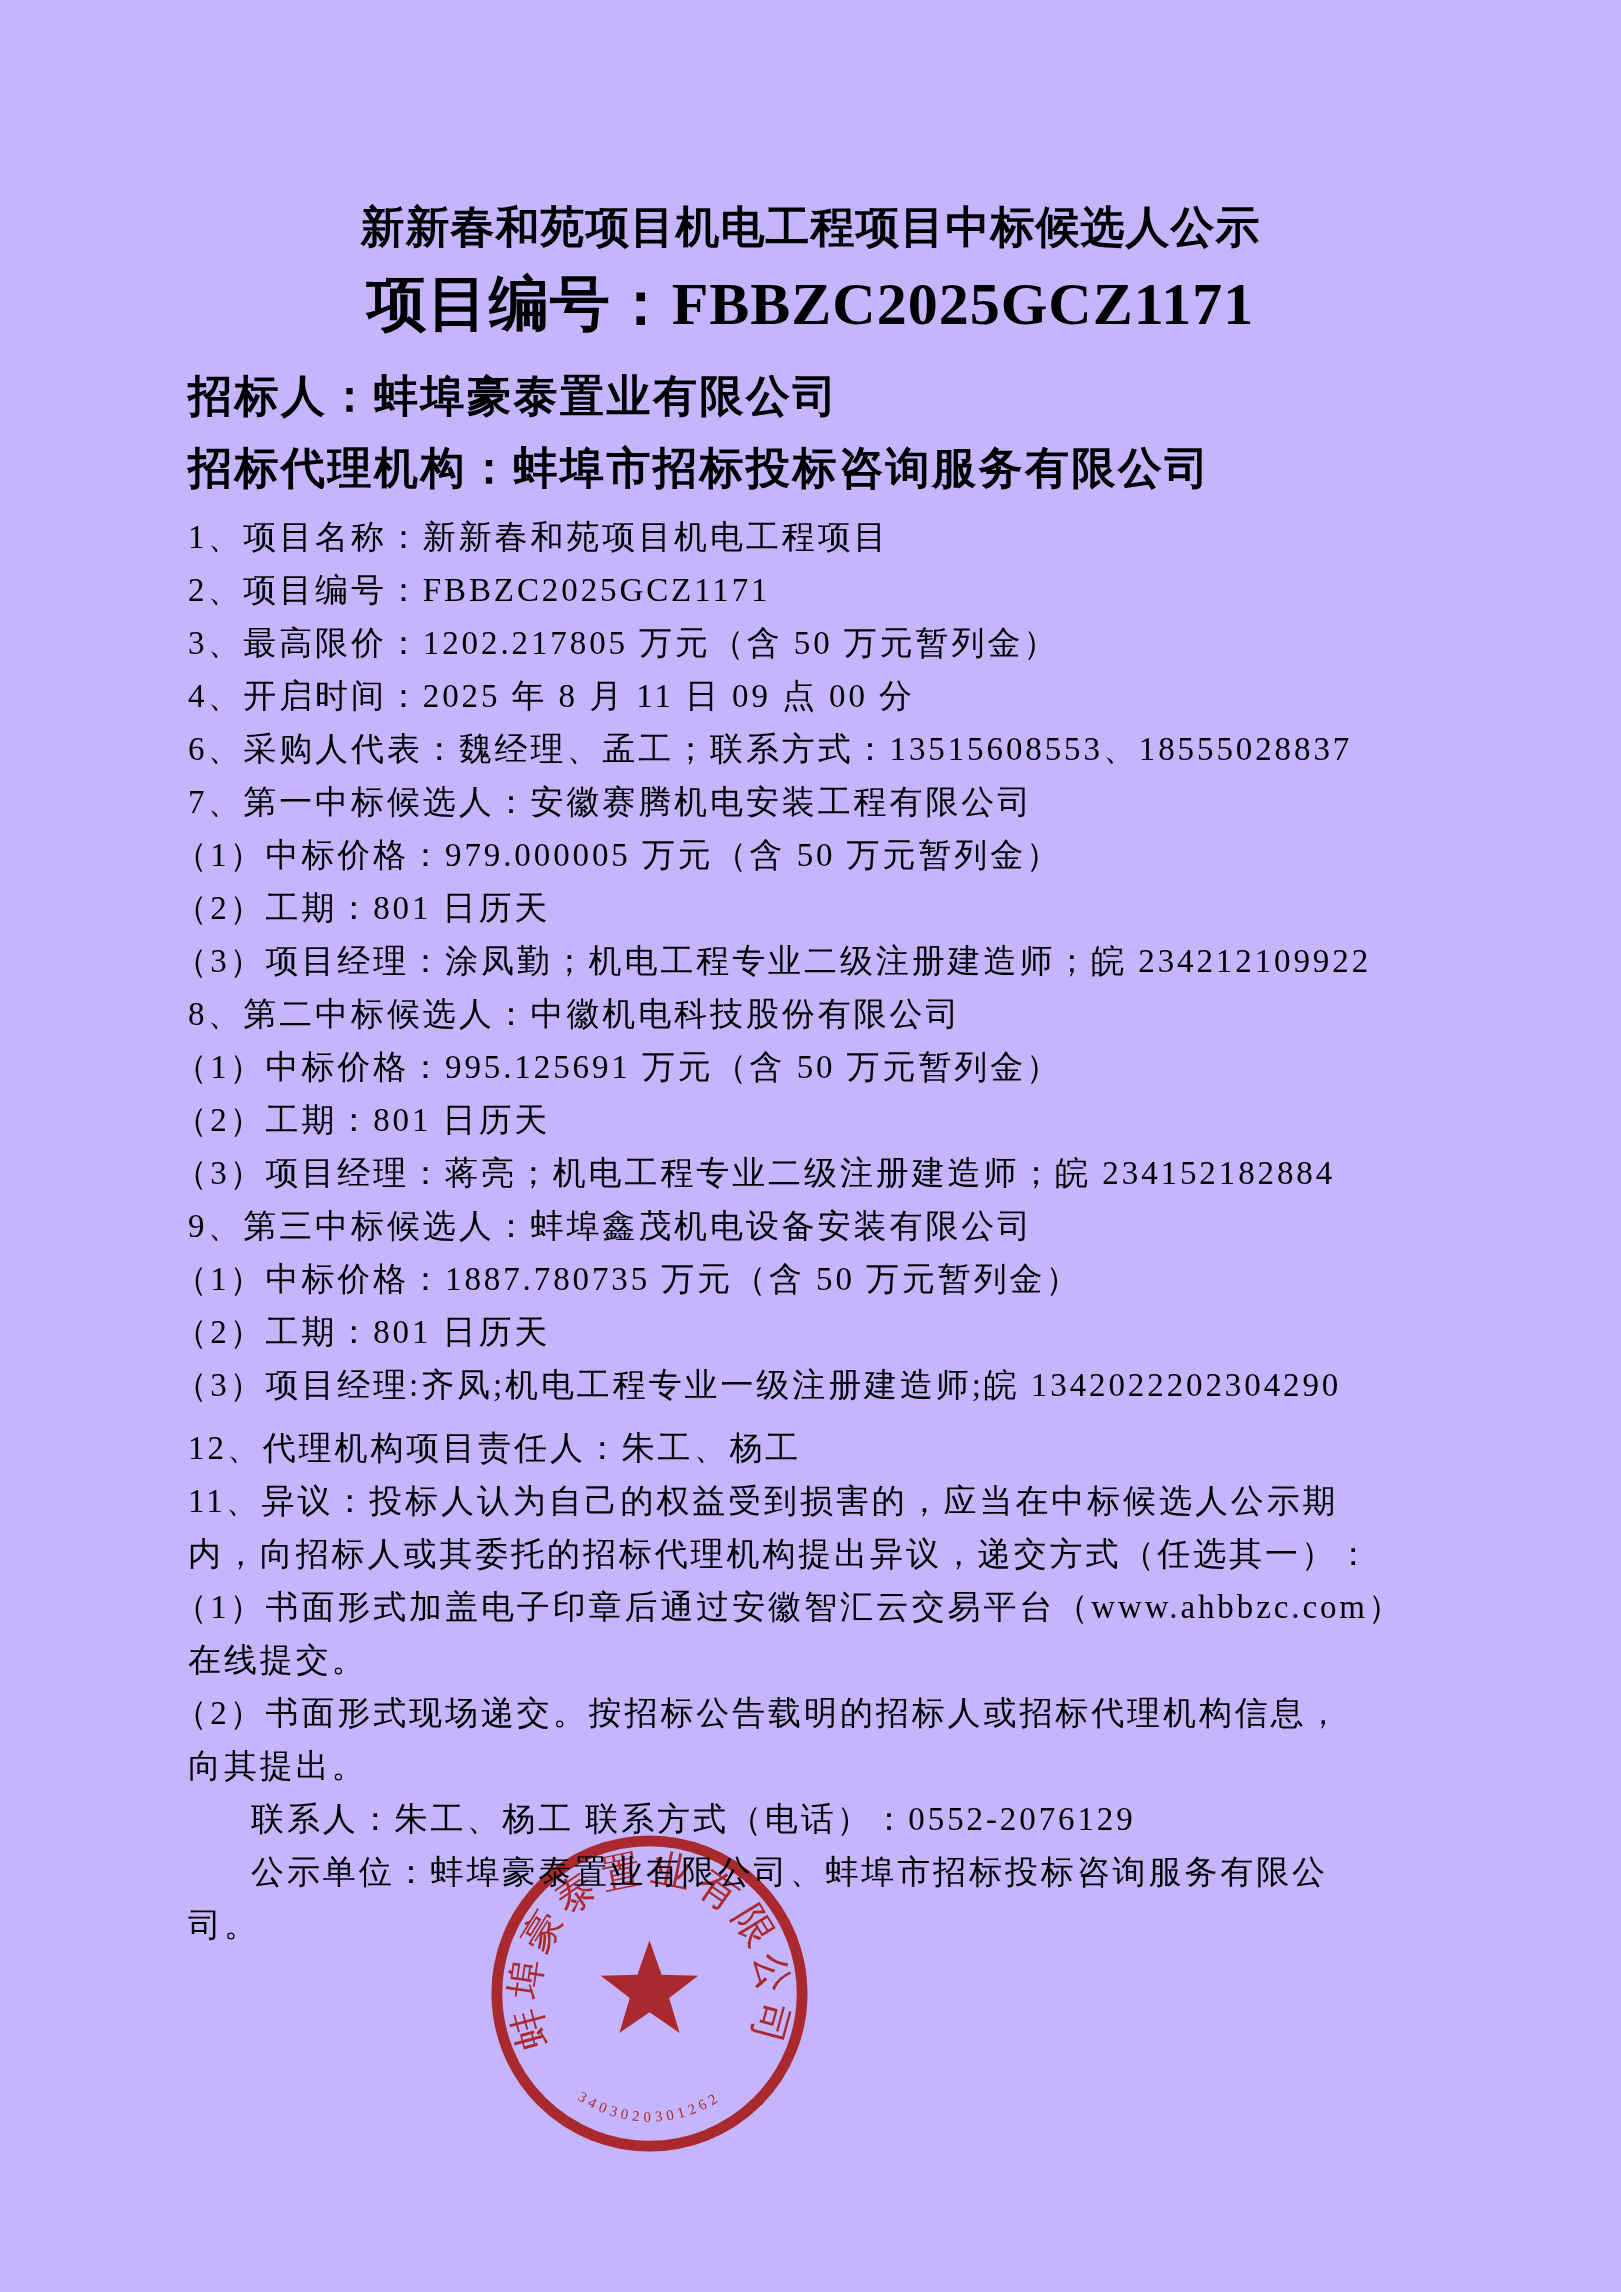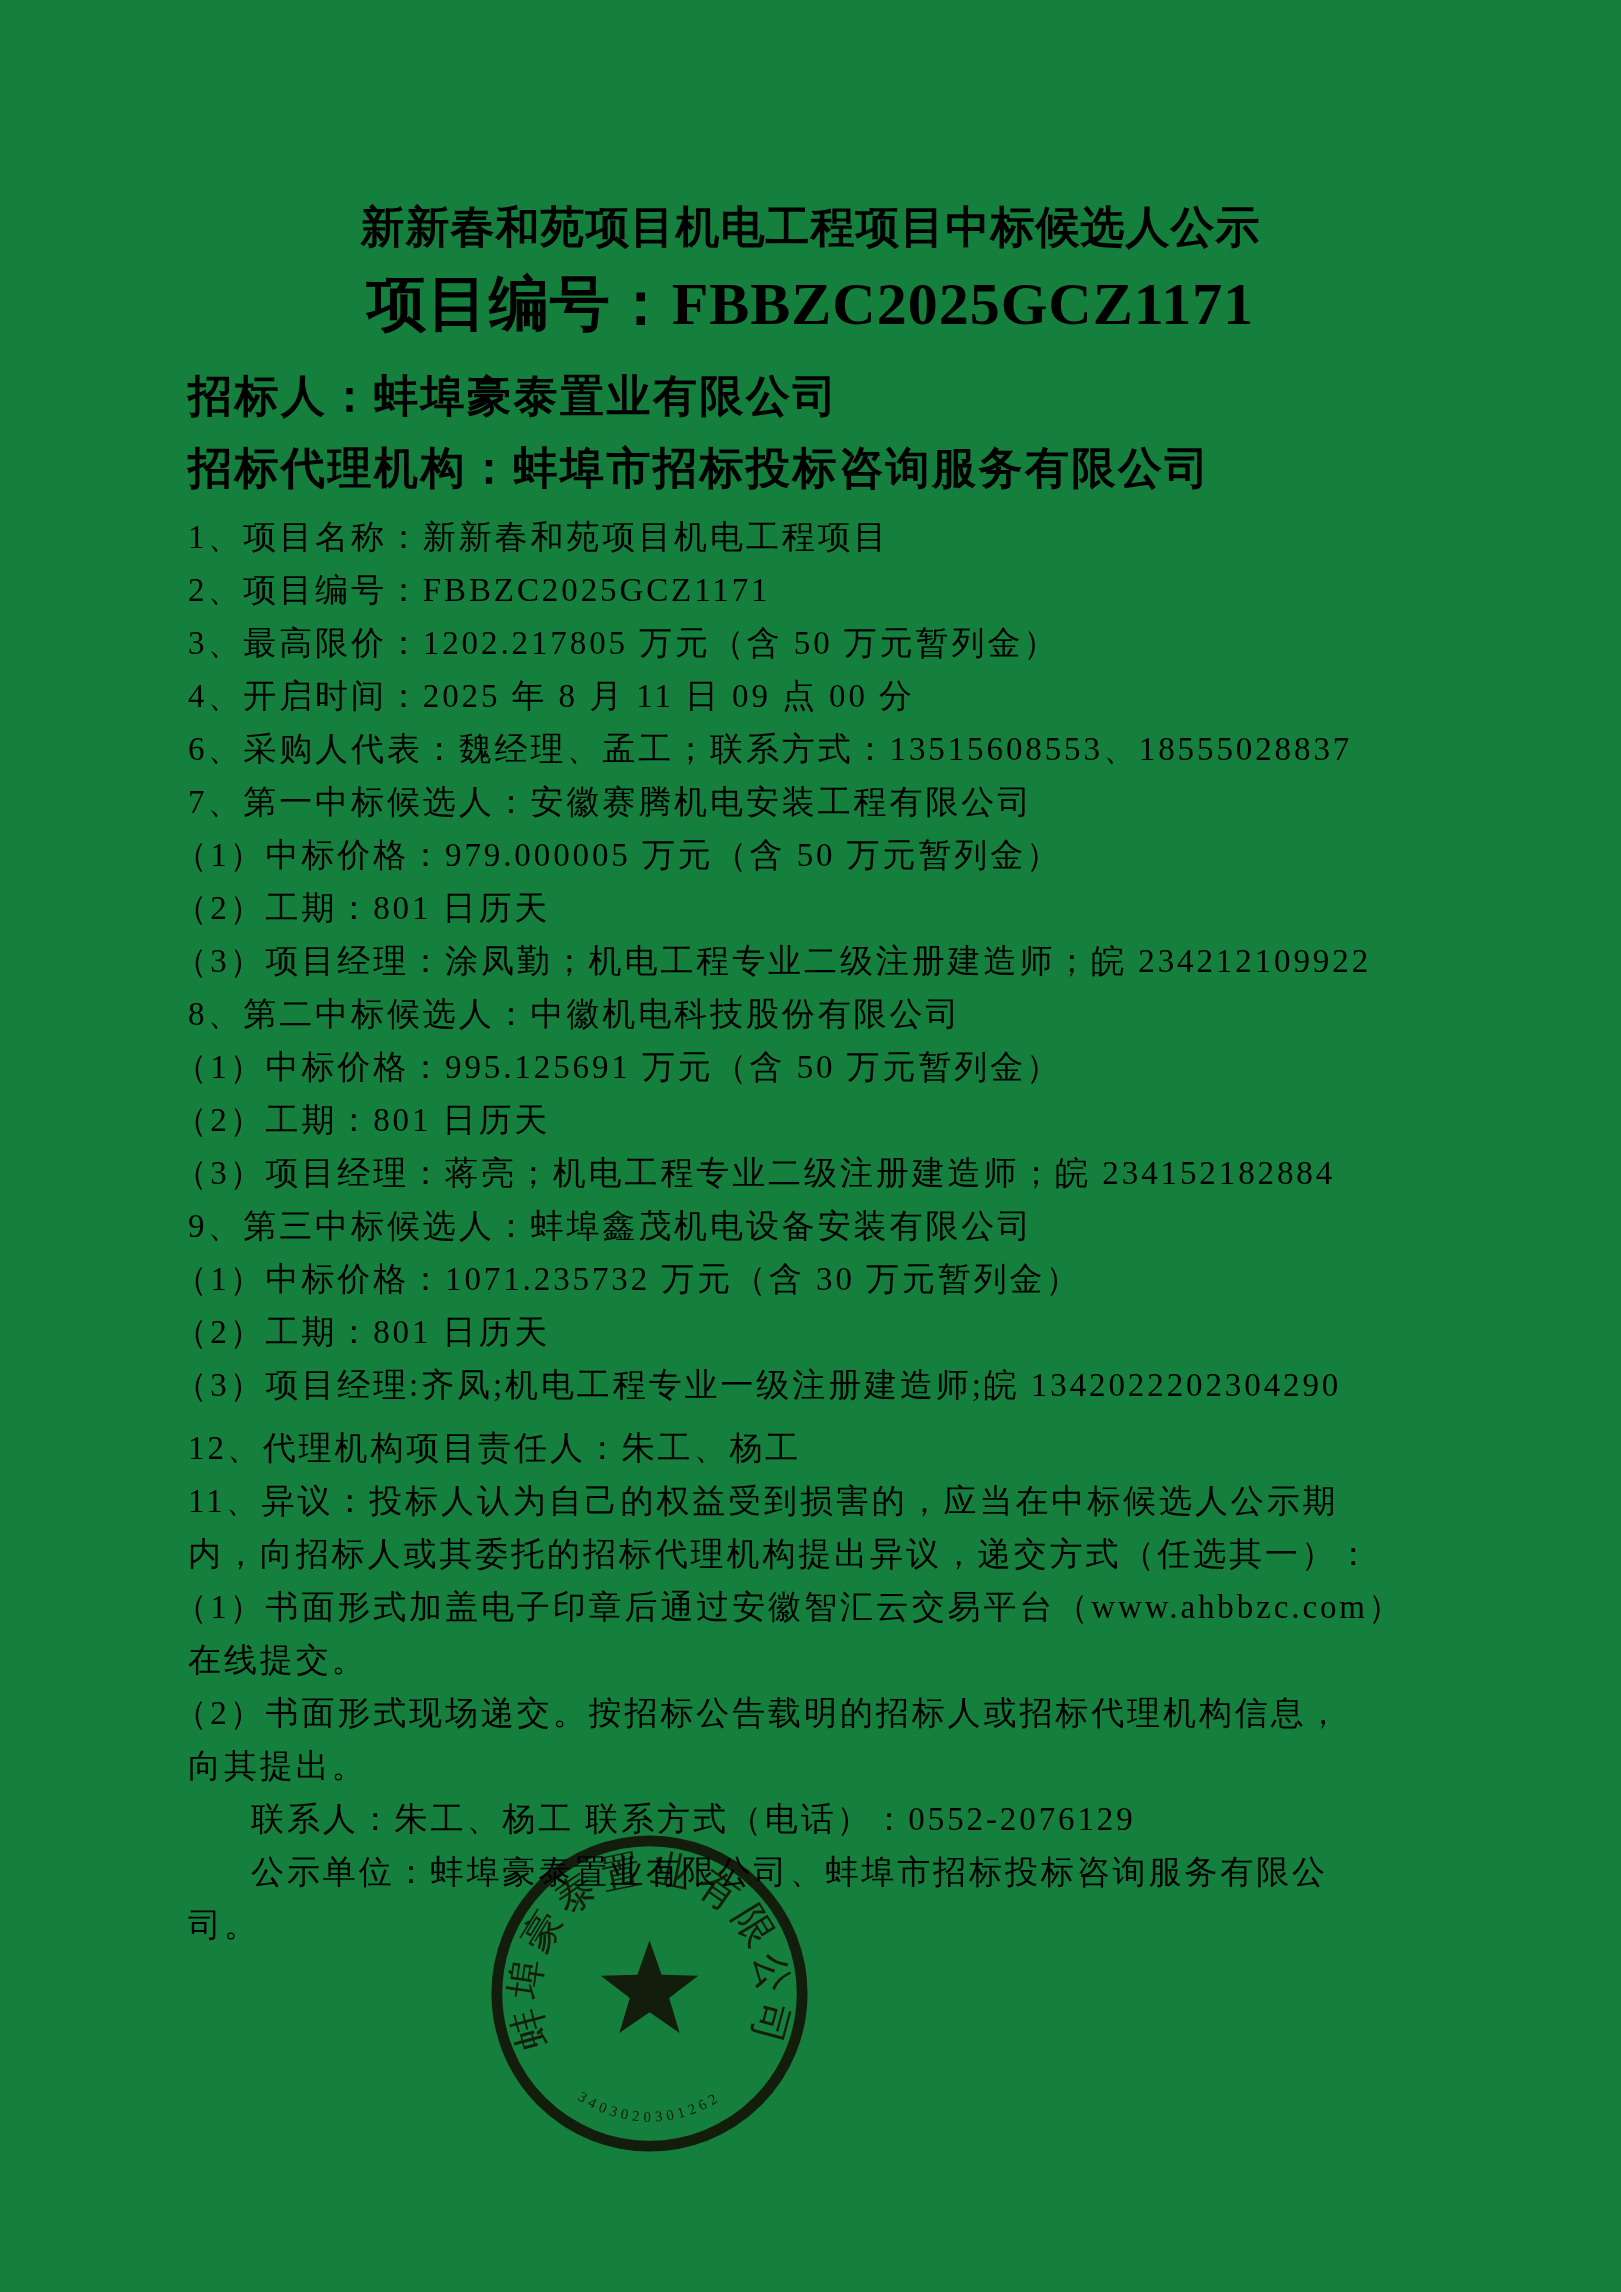--- a/index.html
+++ b/index.html
@@ -1,20 +1,20 @@
 <!DOCTYPE html>
 <html lang="zh" style="--seal: #dc2a1e;"><head>
 <meta charset="utf-8">
 <style>
   html, body { margin: 0; padding: 0; background: #ffffff; }
   .page {
     position: relative;
     width: 1621px;
     height: 2293px;
-    background: #15803d;
+    background: #c4b5fd;
     overflow: hidden;
     font-family: "Liberation Serif", "DejaVu Serif", serif;
     color: #000000;
   }
   .doc-title {
     margin: 200px 0 0 0;
     text-align: center;
     font-size: 44px;
     line-height: 55px;
     font-weight: bold;
@@ -84,21 +84,21 @@
       <p class="line">6、采购人代表：魏经理、孟工；联系方式：13515608553、18555028837</p>
       <p class="line">7、第一中标候选人：安徽赛腾机电安装工程有限公司</p>
       <p class="line paren">（1）中标价格：979.000005 万元（含 50 万元暂列金）</p>
       <p class="line paren">（2）工期：801 日历天</p>
       <p class="line paren">（3）项目经理：涂凤勤；机电工程专业二级注册建造师；皖 234212109922</p>
       <p class="line">8、第二中标候选人：中徽机电科技股份有限公司</p>
       <p class="line paren">（1）中标价格：995.125691 万元（含 50 万元暂列金）</p>
       <p class="line paren">（2）工期：801 日历天</p>
       <p class="line paren">（3）项目经理：蒋亮；机电工程专业二级注册建造师；皖 234152182884</p>
       <p class="line">9、第三中标候选人：蚌埠鑫茂机电设备安装有限公司</p>
-      <p class="line paren">（1）中标价格：1071.235732 万元（含 30 万元暂列金）</p>
+      <p class="line paren">（1）中标价格：1887.780735 万元（含 50 万元暂列金）</p>
       <p class="line paren">（2）工期：801 日历天</p>
       <p class="line paren">（3）项目经理:齐凤;机电工程专业一级注册建造师;皖 1342022202304290</p>
       <p class="line gap-top">12、代理机构项目责任人：朱工、杨工</p>
       <p class="line">11、异议：投标人认为自己的权益受到损害的，应当在中标候选人公示期</p>
       <p class="line">内，向招标人或其委托的招标代理机构提出异议，递交方式（任选其一）：</p>
       <p class="line paren">（1）书面形式加盖电子印章后通过安徽智汇云交易平台（www.ahbbzc.com）</p>
       <p class="line">在线提交。</p>
       <p class="line paren">（2）书面形式现场递交。按招标公告载明的招标人或招标代理机构信息，</p>
       <p class="line">向其提出。</p>
       <p class="line indent">联系人：朱工、杨工 联系方式（电话）：0552-2076129</p>

